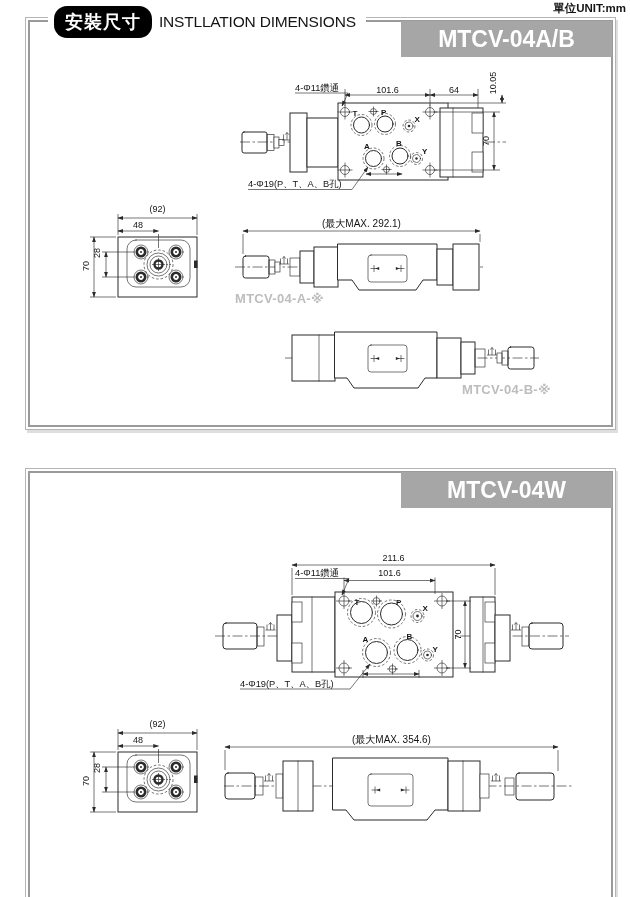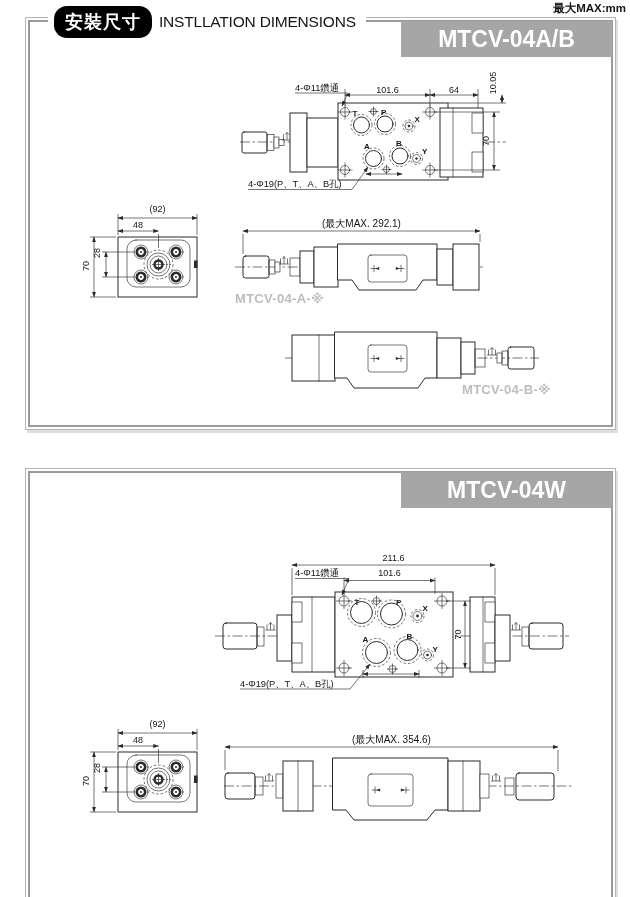--- a/index.html
+++ b/index.html
@@ -28,21 +28,21 @@
   text{font-family:"Liberation Sans","DejaVu Sans",sans-serif;}
   .td{font-size:9px;fill:#141414;}
   .tmax{font-size:10px;fill:#141414;}
   .tport{font-size:8px;font-weight:bold;fill:#141414;}
   .tnote{font-size:9.3px;fill:#141414;}
   .tmodel{font-size:13px;font-weight:bold;fill:#bdbdbd;letter-spacing:.3px;}
 </style>
 </head>
 <body>
 
-<div class="unit">最大MAX:mm</div>
+<div class="unit">單位UNIT:mm</div>
 
 <div class="hdr">
   <span class="pill">安裝尺寸</span>
   <span class="hdr-title">INSTLLATION DIMENSIONS</span>
 </div>
 
 <div class="panel" style="top:17px;height:413px;">
   <div class="banner" style="background:#a6a6a6;">MTCV-04A/B</div>
   <div class="panel-inner">
 

